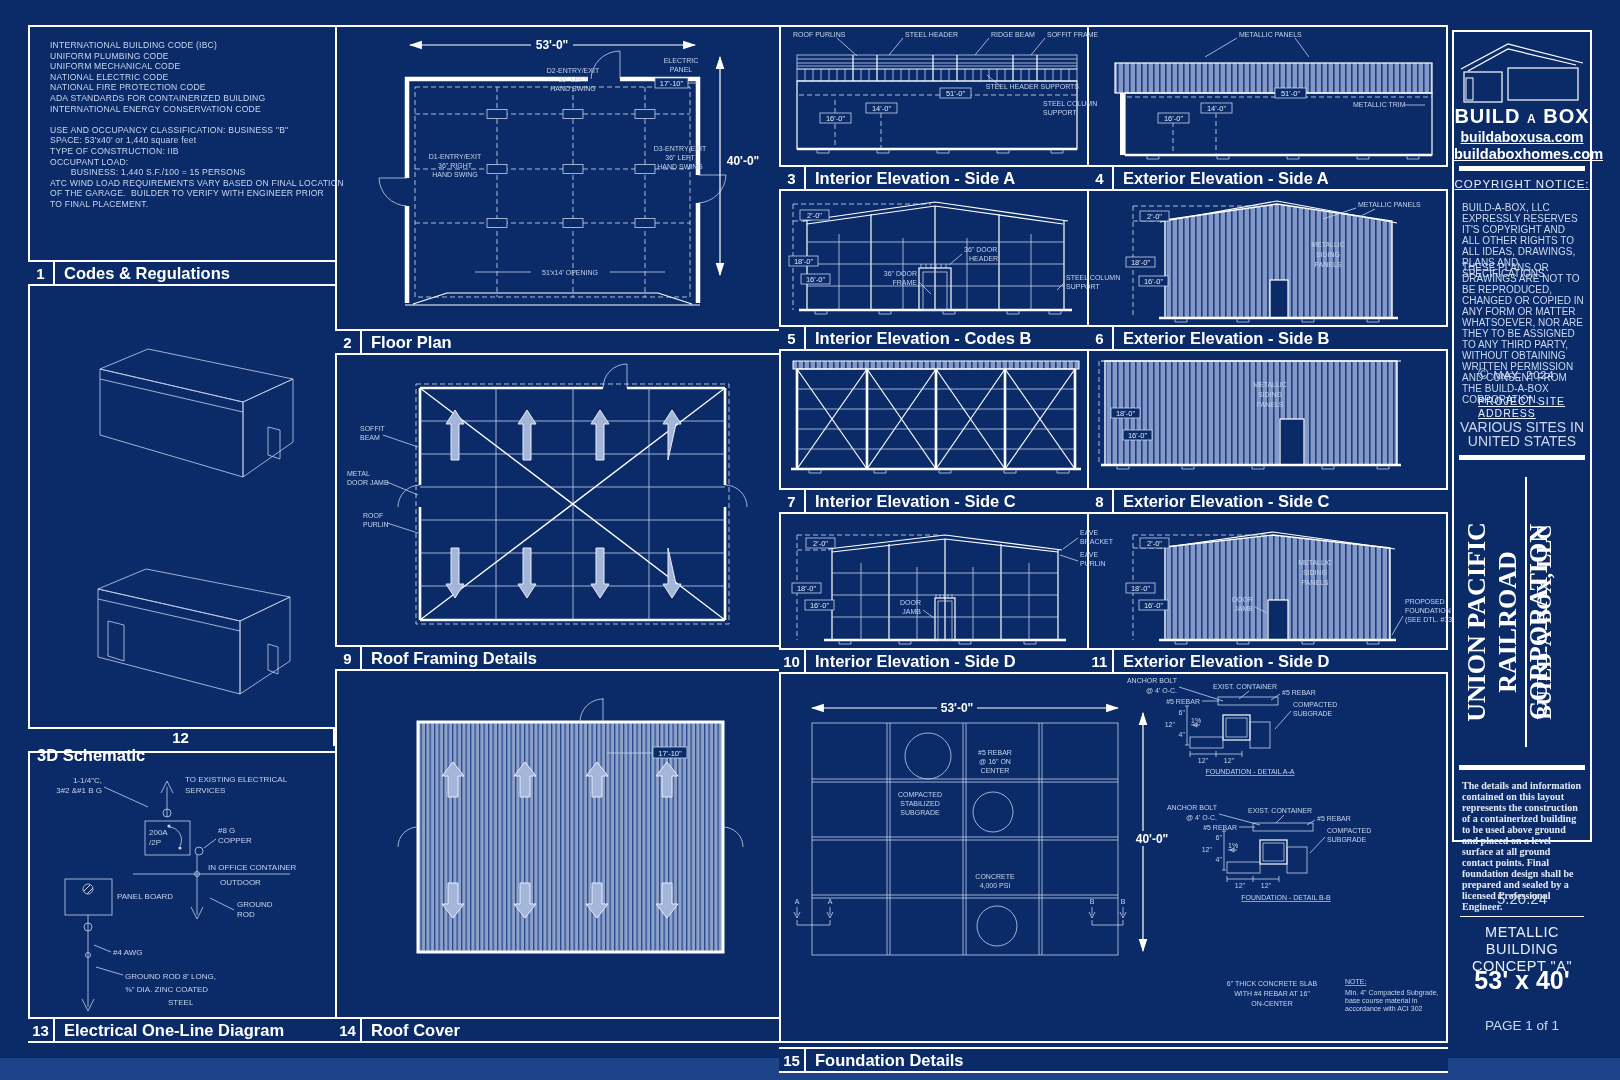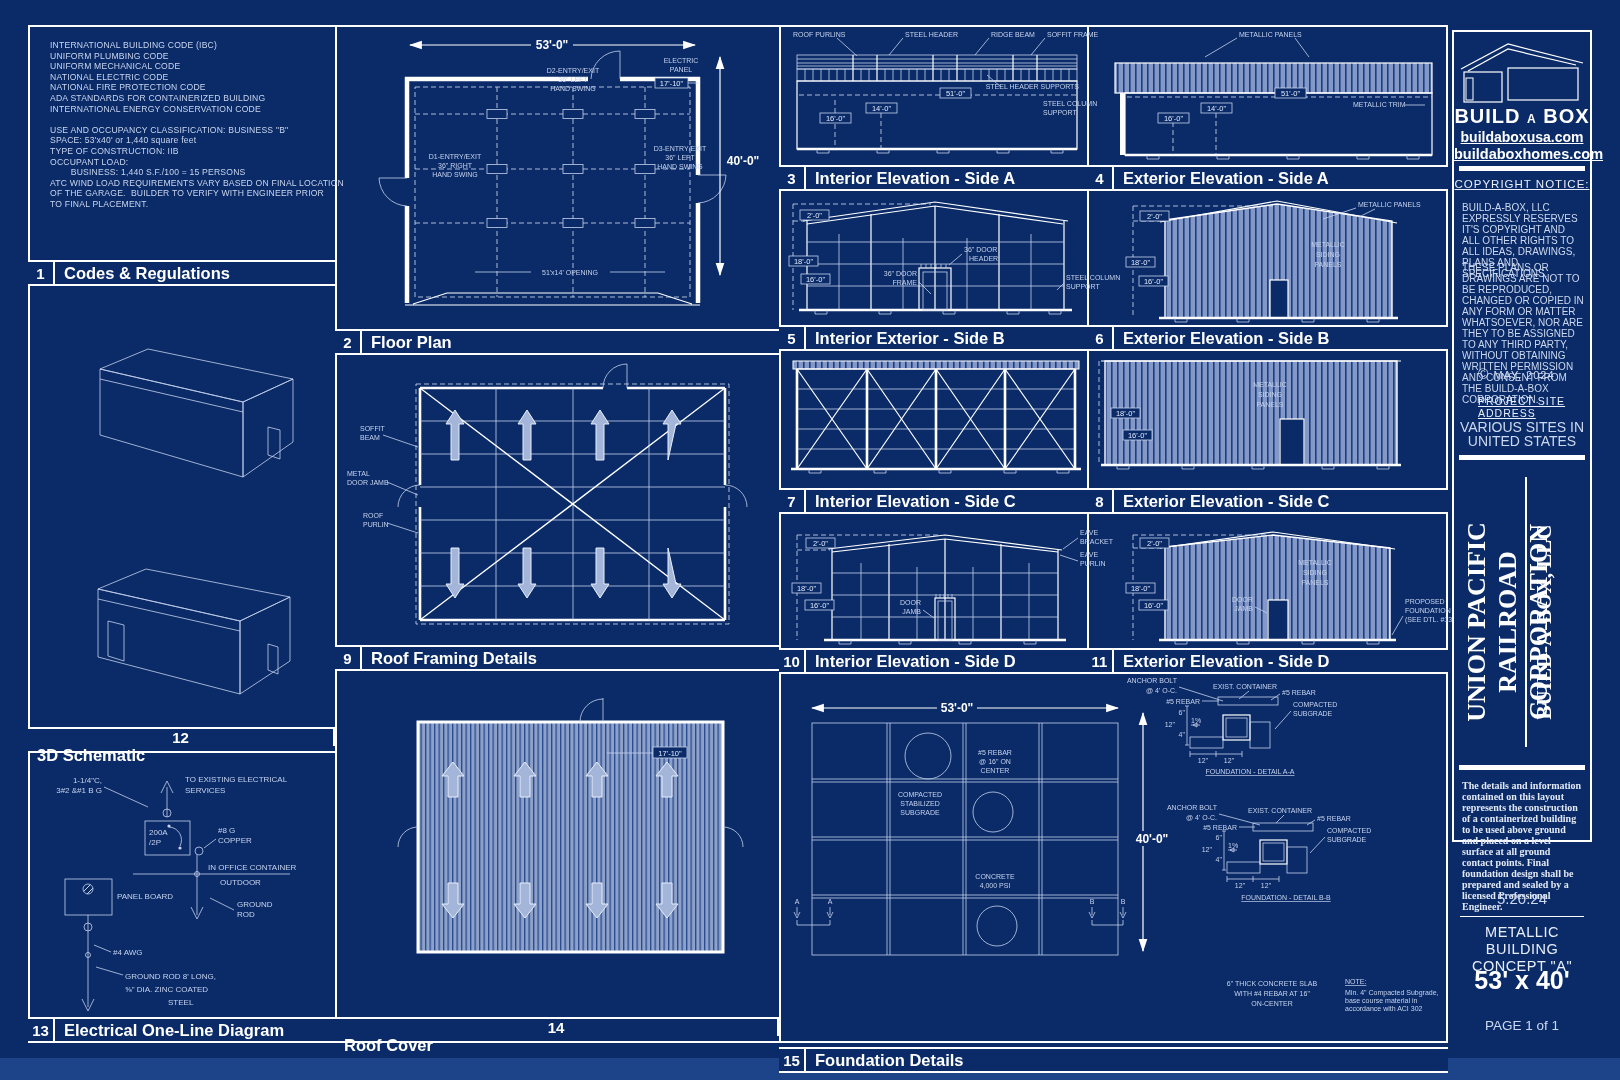--- a/index.html
+++ b/index.html
@@ -597,21 +597,21 @@
 <div class="titlebar" style="left:779px;top:165px;width:308px;">
   <div class="tb-num">3</div>
   <div class="tb-label">Interior Elevation - Side A</div>
     </div>
 <div class="titlebar" style="left:1087px;top:165px;width:361px;">
   <div class="tb-num">4</div>
   <div class="tb-label">Exterior Elevation - Side A</div>
     </div>
 <div class="titlebar" style="left:779px;top:325px;width:308px;">
   <div class="tb-num">5</div>
-  <div class="tb-label">Interior Exterior - Side B</div>
+  <div class="tb-label">Interior Elevation - Codes B</div>
     </div>
 <div class="titlebar" style="left:1087px;top:325px;width:361px;">
   <div class="tb-num">6</div>
   <div class="tb-label">Exterior Elevation - Side B</div>
     </div>
 <div class="titlebar" style="left:779px;top:488px;width:308px;">
   <div class="tb-num">7</div>
   <div class="tb-label">Interior Elevation - Side C</div>
     </div>
 <div class="titlebar" style="left:1087px;top:488px;width:361px;">
@@ -631,21 +631,21 @@
   <div class="tb-label">Exterior Elevation - Side D</div>
     </div>
 <div class="titlebar" style="left:28px;top:727px;width:307px;flex-direction:column;">
   <div class="tb-num">12</div>
   <div class="tb-label">3D Schematic</div>
     </div>
 <div class="titlebar" style="left:28px;top:1017px;width:307px;">
   <div class="tb-num">13</div>
   <div class="tb-label">Electrical One-Line Diagram</div>
     </div>
-<div class="titlebar" style="left:335px;top:1017px;width:444px;flex-direction:column;">
+<div class="titlebar" style="left:335px;top:1017px;width:444px;">
   <div class="tb-num">14</div>
   <div class="tb-label">Roof Cover</div>
     </div>
 <div class="titlebar" style="left:779px;top:1047px;width:669px;">
   <div class="tb-num">15</div>
   <div class="tb-label">Foundation Details</div>
     </div>
 
 <div id="sidebar">
   <svg style="left:4px;top:6px;" width="128" height="67" viewBox="0 0 128 67">

